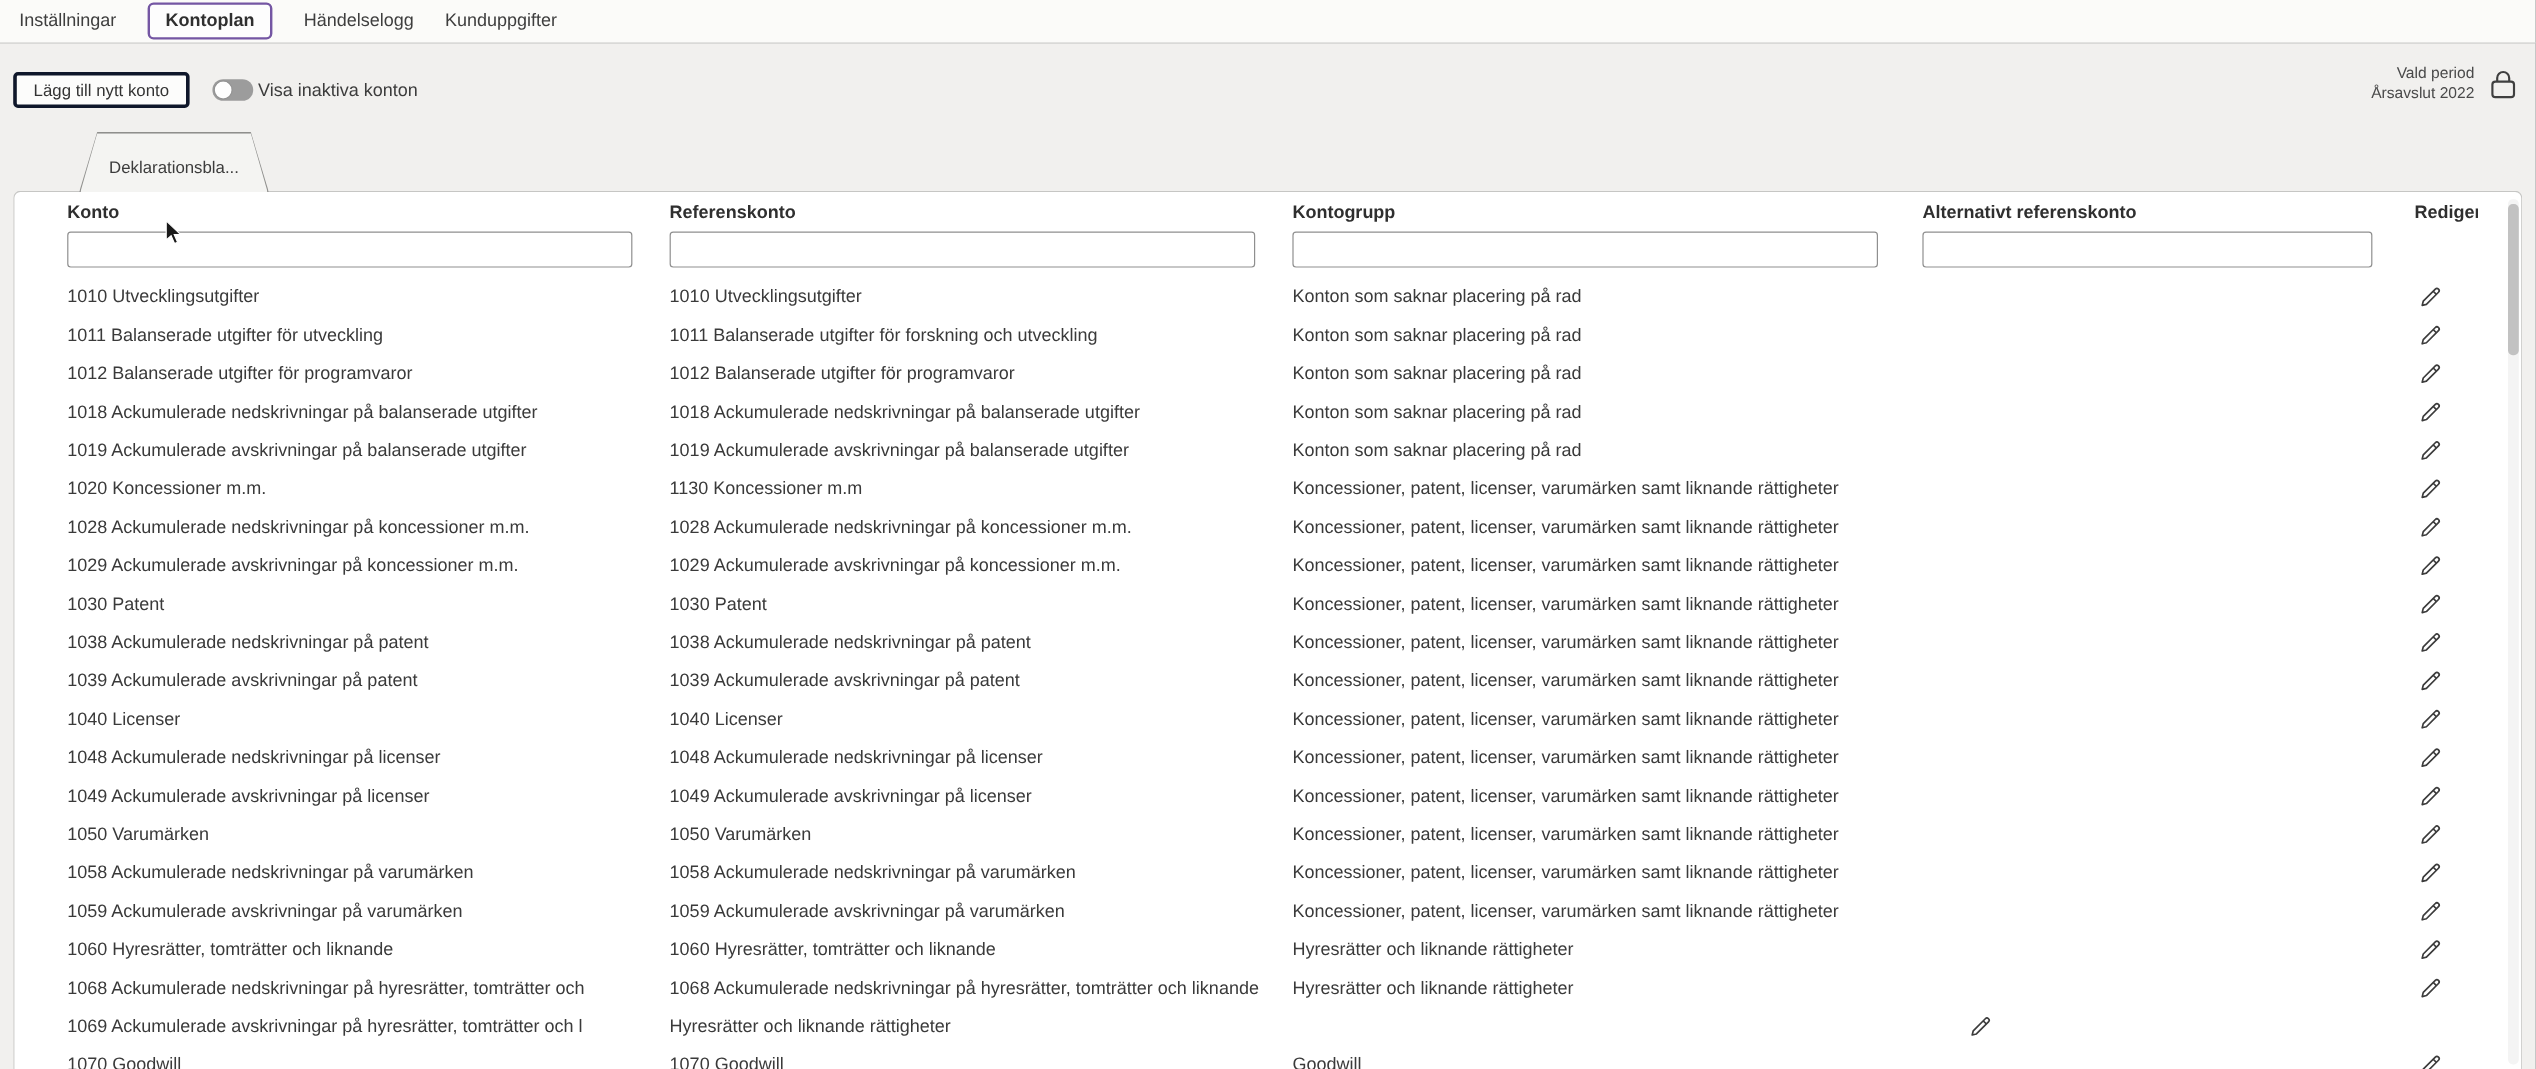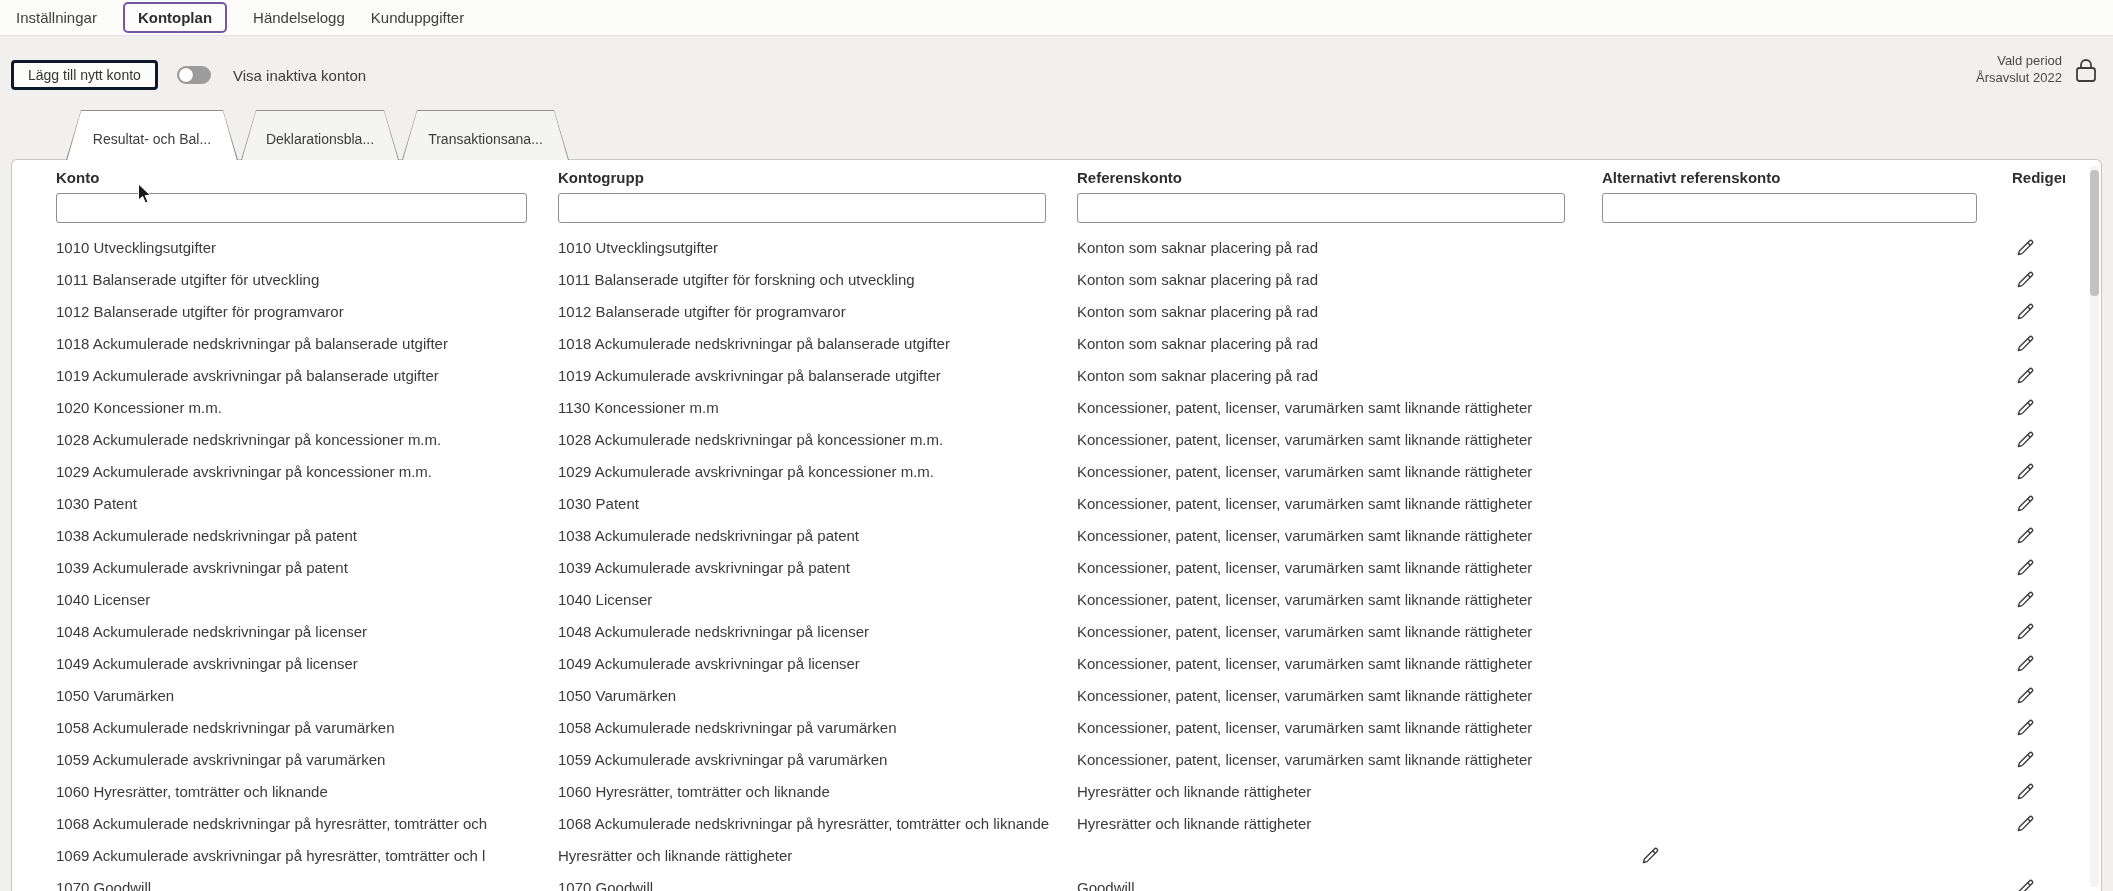--- a/index.html
+++ b/index.html
@@ -11,21 +11,21 @@
     border-bottom:1px solid #e2e2e0;display:flex;align-items:center;gap:26px;padding-left:16px;}
   .nav-item{font-size:15px;color:#3e3e3e;text-decoration:none;cursor:pointer;}
   .nav-item.active{border:2px solid #7456a3;border-radius:5px;padding:5px 13px;font-weight:bold;
     background:#fdfdfd;color:#2f2f2f;}
 
   .content{position:absolute;top:36px;left:0;right:0;bottom:0;background:#f1f0ee;}
 
   
   .add-btn{position:absolute;left:11px;top:24px;height:30px;padding:0 14px;font-size:14px;
     font-family:inherit;color:#333;border:3px solid #0f172a;border-radius:4px;background:#fcfcfb;cursor:pointer;}
-  .toggle-wrap{position:absolute;left:177px;top:30px;display:flex;align-items:center;gap:22px;}
+  .toggle-wrap{position:absolute;left:177px;top:30px;display:flex;align-items:center;gap:4px;}
   .toggle{position:relative;display:inline-block;width:34px;height:18px;border-radius:9px;
     background:#9c9c9c;cursor:pointer;}
   .toggle::after{content:"";position:absolute;left:2px;top:2px;width:14px;height:14px;border-radius:50%;
     background:#ffffff;box-shadow:0 0 1px rgba(0,0,0,.4);}
   .toggle-label{font-size:15px;color:#3c3c3c;}
   .period{position:absolute;right:51px;top:16px;text-align:right;font-size:13px;color:#4a4a4a;line-height:17px;}
   .lock{position:absolute;right:15px;top:21px;width:24px;height:26px;}
 
   
   .panel{position:absolute;left:11px;right:11px;top:123px;bottom:0;background:#ffffff;
@@ -90,35 +90,29 @@
     <span class="lock">
       <svg width="24" height="26" viewBox="0 0 24 26" fill="none" stroke="#3f3f3f" stroke-width="1.8">
         <rect x="3" y="11" width="18" height="13" rx="2.5"></rect>
         <path d="M7 11V8a5 5 0 0 1 10 0v3"></path>
       </svg>
     </span>
 
     <div class="panel">
 
       <div class="tabs">
-        <div class="tab active" style="width:172px">
-          <div class="tab-inner">Resultat- och Bal...</div>
-        </div>
         <div class="tab" style="width:158px">
           <div class="tab-inner">Deklarationsbla...</div>
         </div>
-        <div class="tab" style="width:167px">
-          <div class="tab-inner">Transaktionsana...</div>
-        </div>
       </div>
 
       <div class="grid thead">
         <div class="cell">Konto</div>
+        <div class="cell">Referenskonto</div>
         <div class="cell">Kontogrupp</div>
-        <div class="cell">Referenskonto</div>
         <div class="cell">Alternativt referenskonto</div>
         <div class="cell edit-head">Redigera</div>
       </div>
 
       <div class="grid filters">
         <div><input class="filter-input fi-1" type="text" value="" style=""></div>
         <div><input class="filter-input fi-2" type="text" value="" style=""></div>
         <div><input class="filter-input fi-3" type="text" value="" style=""></div>
         <div><input class="filter-input fi-4" type="text" value="" style=""></div>
         <div></div>

